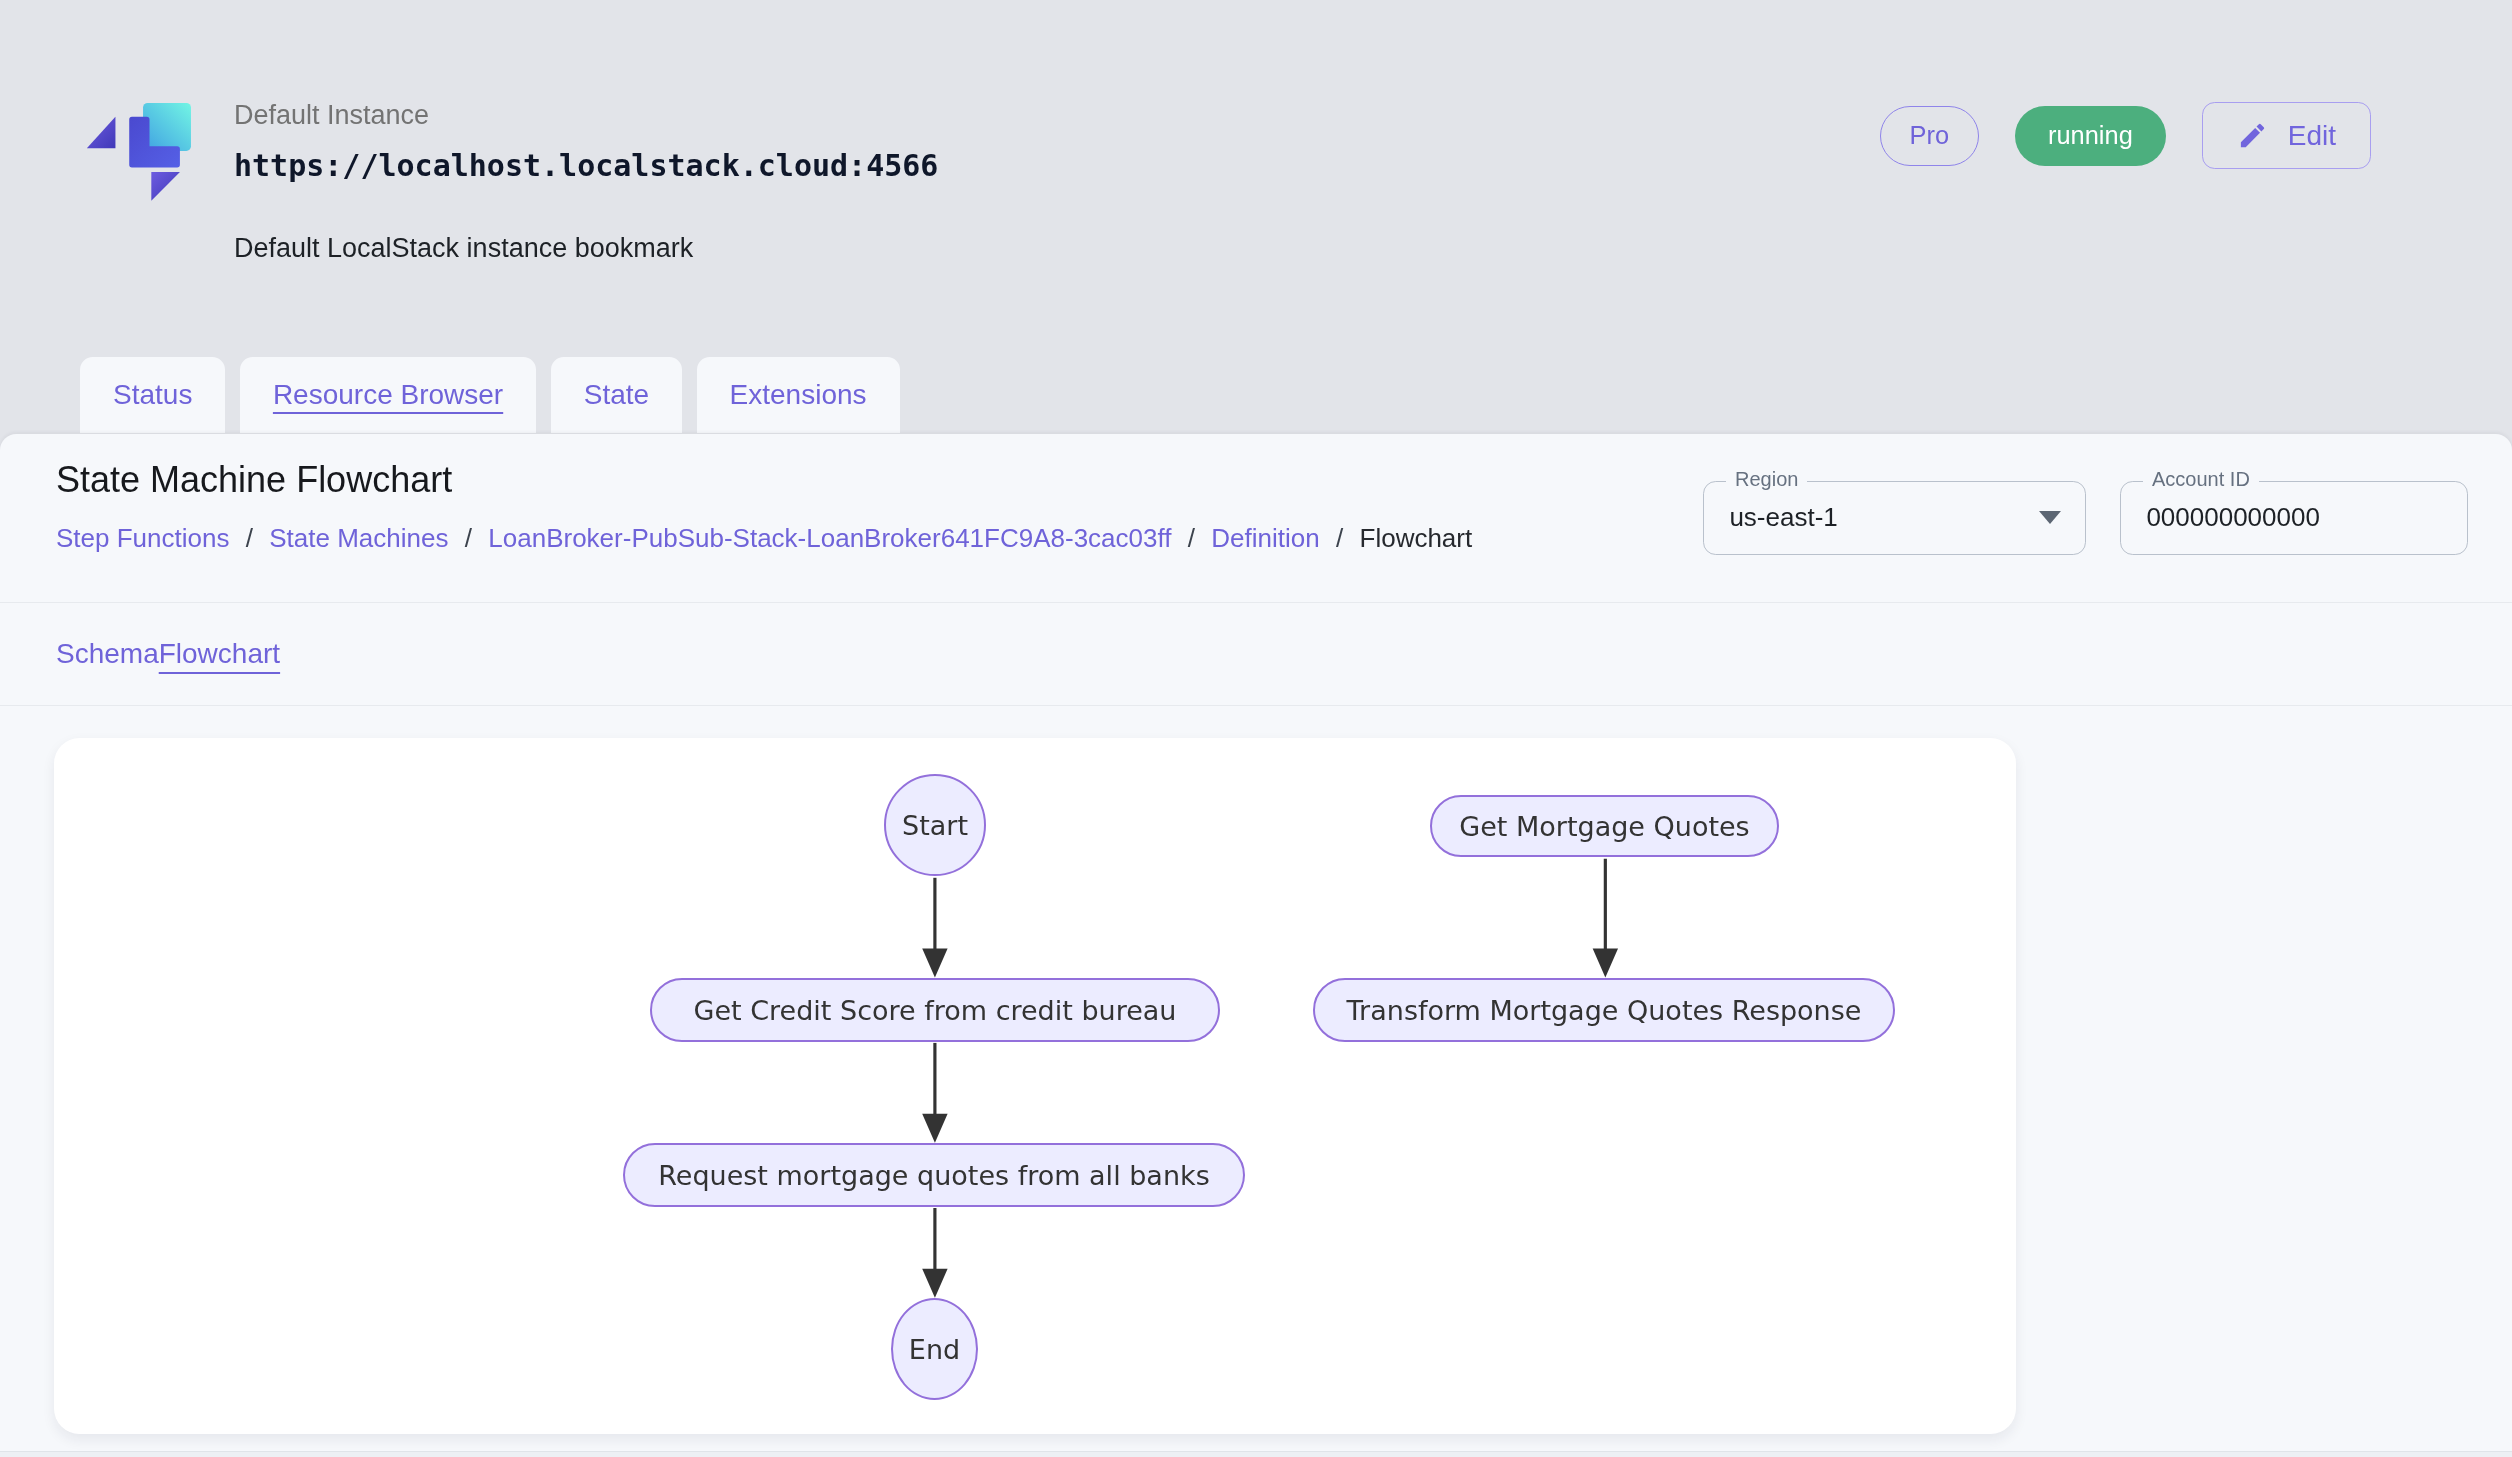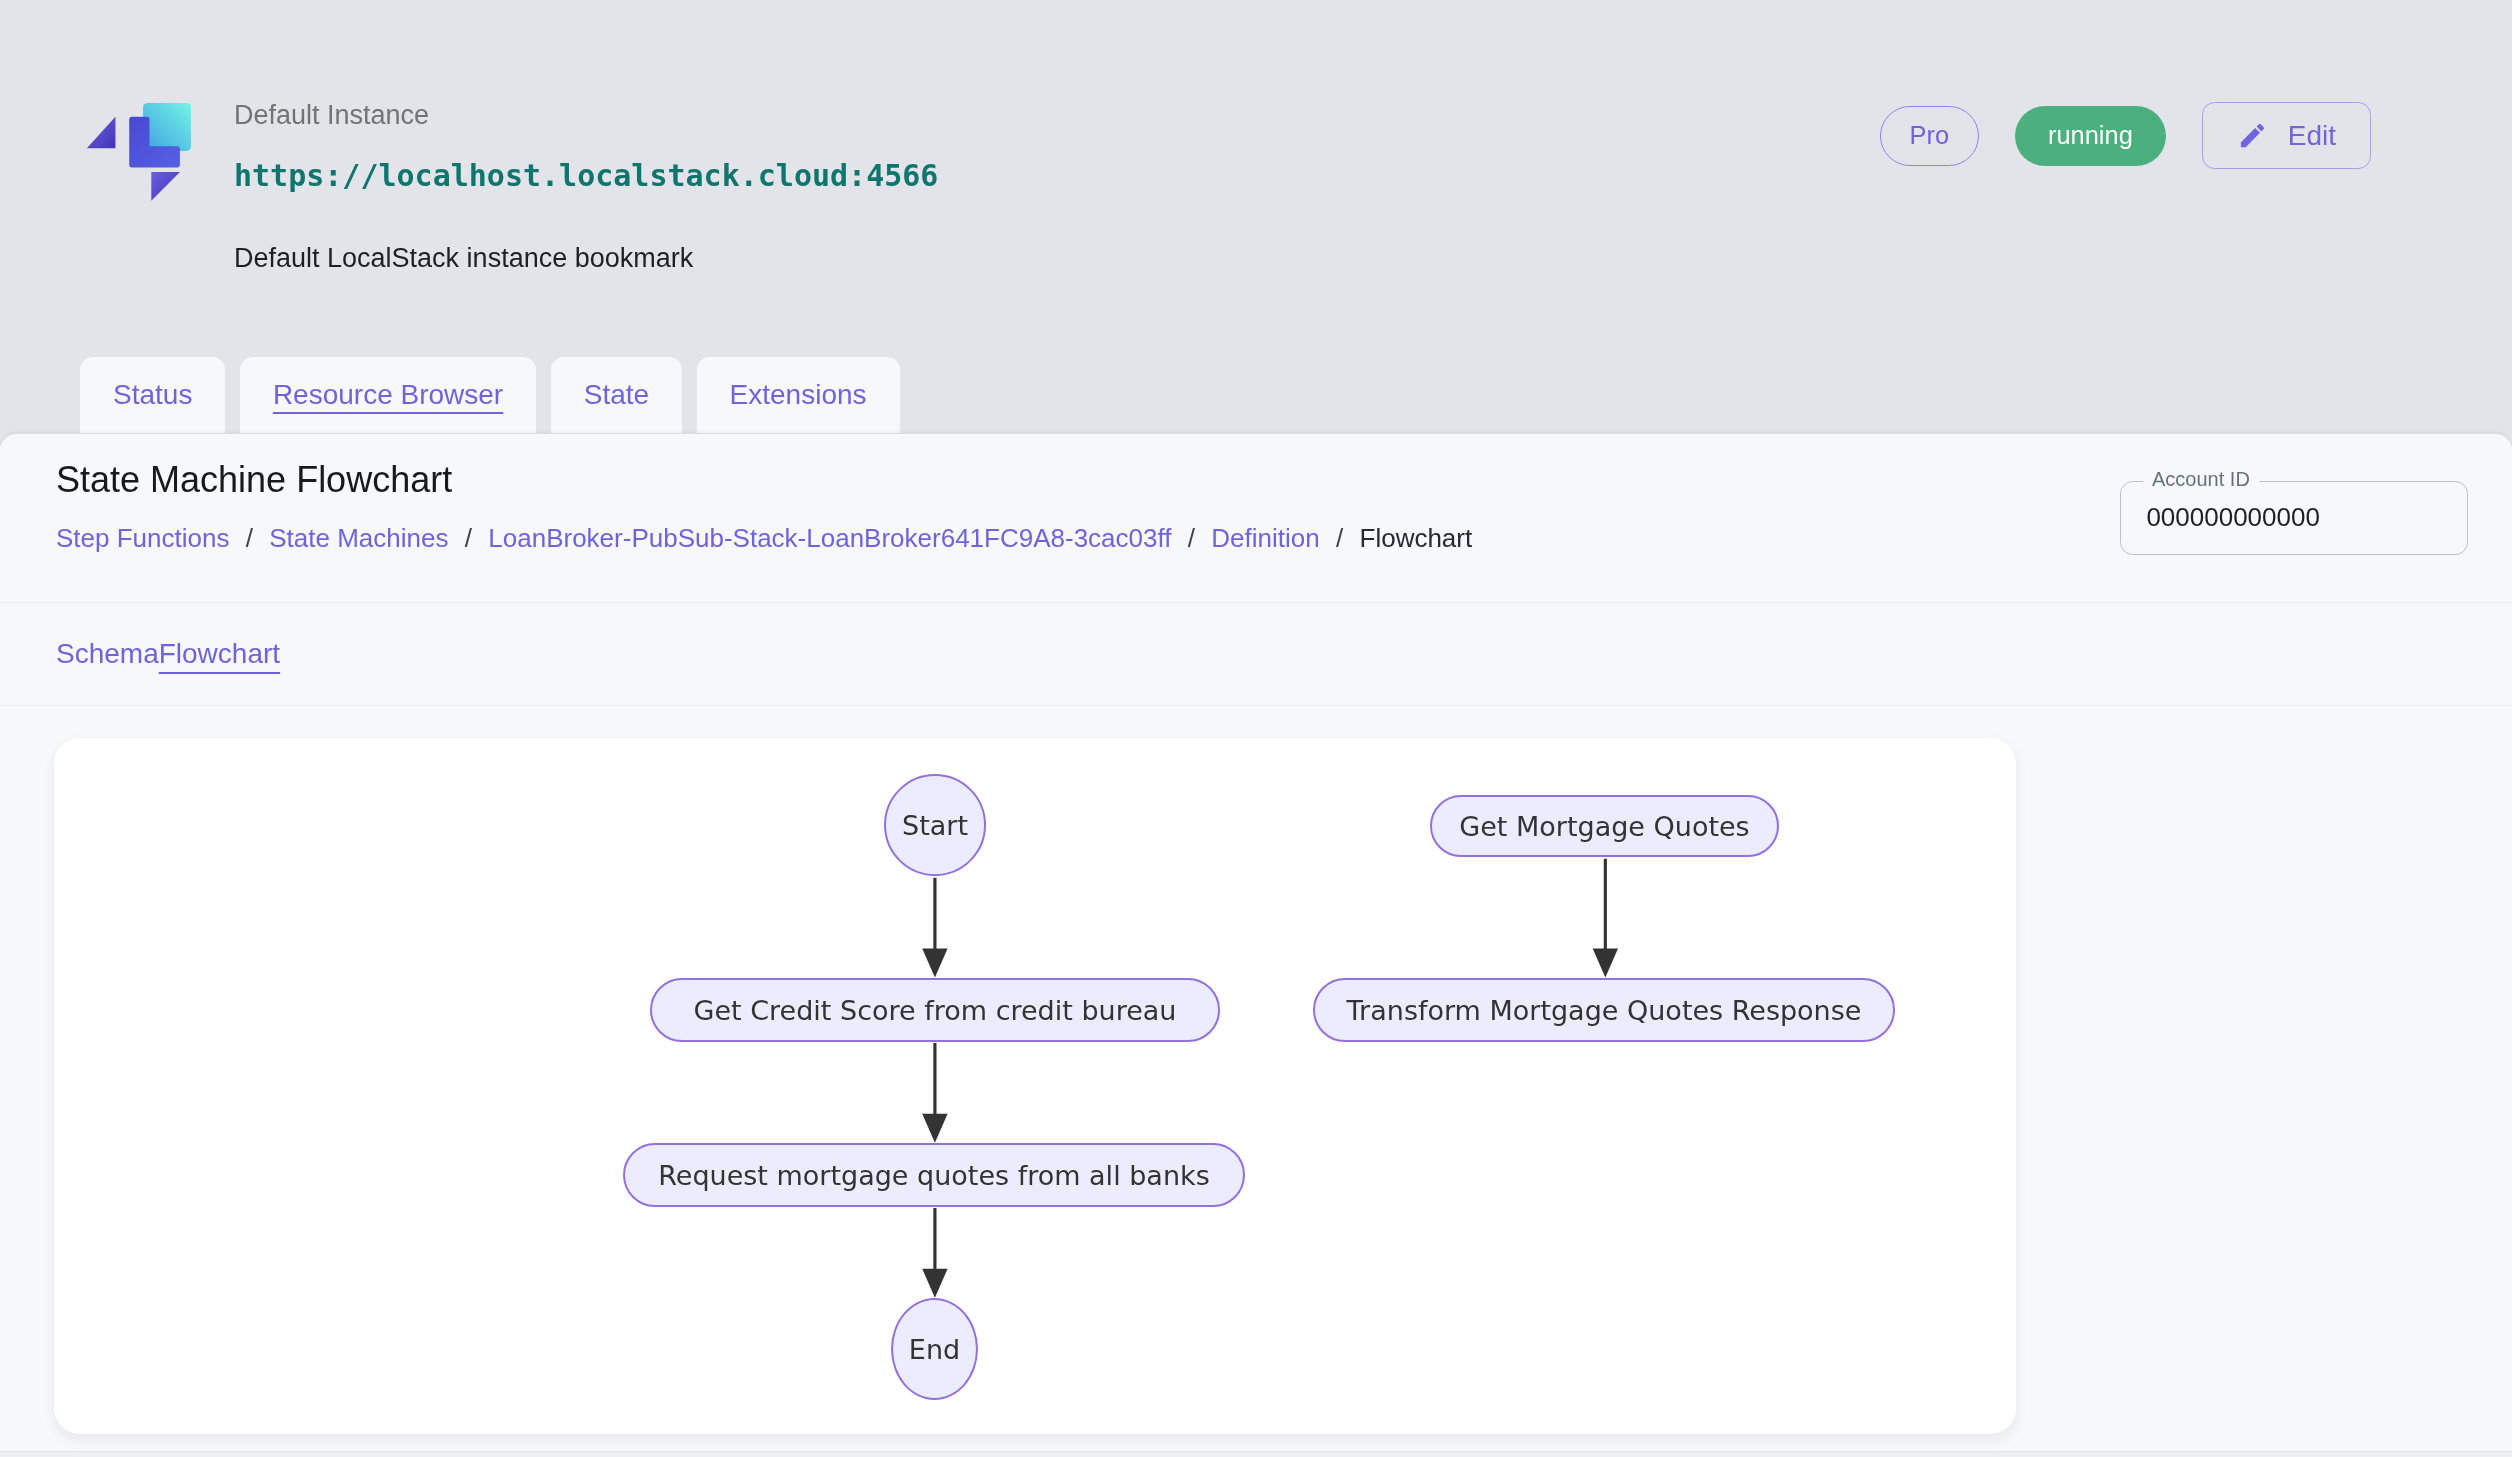--- a/index.html
+++ b/index.html
@@ -4,21 +4,21 @@
 <style>
   * { margin: 0; padding: 0; box-sizing: border-box; }
   html, body { width: 2512px; height: 1457px; overflow: hidden; }
   body { font-family: "Liberation Sans", sans-serif; background: #e2e4e9; }
   .app { position: relative; width: 2512px; height: 1457px; background: #e2e4e9; }
 
   
   .logo { position: absolute; left: 85px; top: 91px; width: 129px; height: 129px; }
   .instance-info { position: absolute; left: 234px; top: 96px; }
   .instance-name { font-size: 27px; color: #737373; line-height: 38px; }
-  .instance-url { font-family: "DejaVu Sans Mono", monospace; font-weight: bold; font-size: 30px; color: #0f766e; line-height: 42px; margin-top: 21px; }
+  .instance-url { font-family: "DejaVu Sans Mono", monospace; font-weight: bold; font-size: 30px; color: #0f172a; line-height: 42px; margin-top: 11px; }
   .instance-desc { font-size: 27px; color: #1d2126; line-height: 38px; margin-top: 42px; }
 
   .header-actions { position: absolute; right: 141px; top: 102px; display: flex; align-items: center; gap: 36px; }
   .chip { display: inline-flex; align-items: center; justify-content: center; height: 60px; border-radius: 30px; font-size: 25.4px; }
   .chip-pro { border: 1.8px solid #8f84ea; color: #6f63d9; padding: 0 29px; background: transparent; }
   .chip-running { background: #4caf7e; color: #ffffff; padding: 0 33px; }
   .btn-edit { display: inline-flex; align-items: center; gap: 20px; height: 67px; padding: 0 34px; border: 1.8px solid #a89ef0; border-radius: 12.7px; color: #7165dd; font-size: 28px; background: transparent; cursor: pointer; }
   .btn-edit svg { width: 31px; height: 31px; fill: #7165dd; }
 
   
@@ -129,20 +129,25 @@
         <span class="sep">/</span>
         <a>State Machines</a>
         <span class="sep">/</span>
         <a>LoanBroker-PubSub-Stack-LoanBroker641FC9A8-3cac03ff</a>
         <span class="sep">/</span>
         <a>Definition</a>
         <span class="sep">/</span>
         <span class="current">Flowchart</span>
       </div>
 
+      <div class="field field-region">
+        <span class="field-label">Region</span>
+        <span class="field-value">us-east-1</span>
+        <span class="caret"></span>
+      </div>
 
       <div class="field field-account">
         <span class="field-label">Account ID</span>
         <input value="000000000000" style="">
       </div>
     </div>
 
     <div class="view-tabs">
       <span class="view-tab">Schema</span>
       <span class="view-tab active">Flowchart</span>

